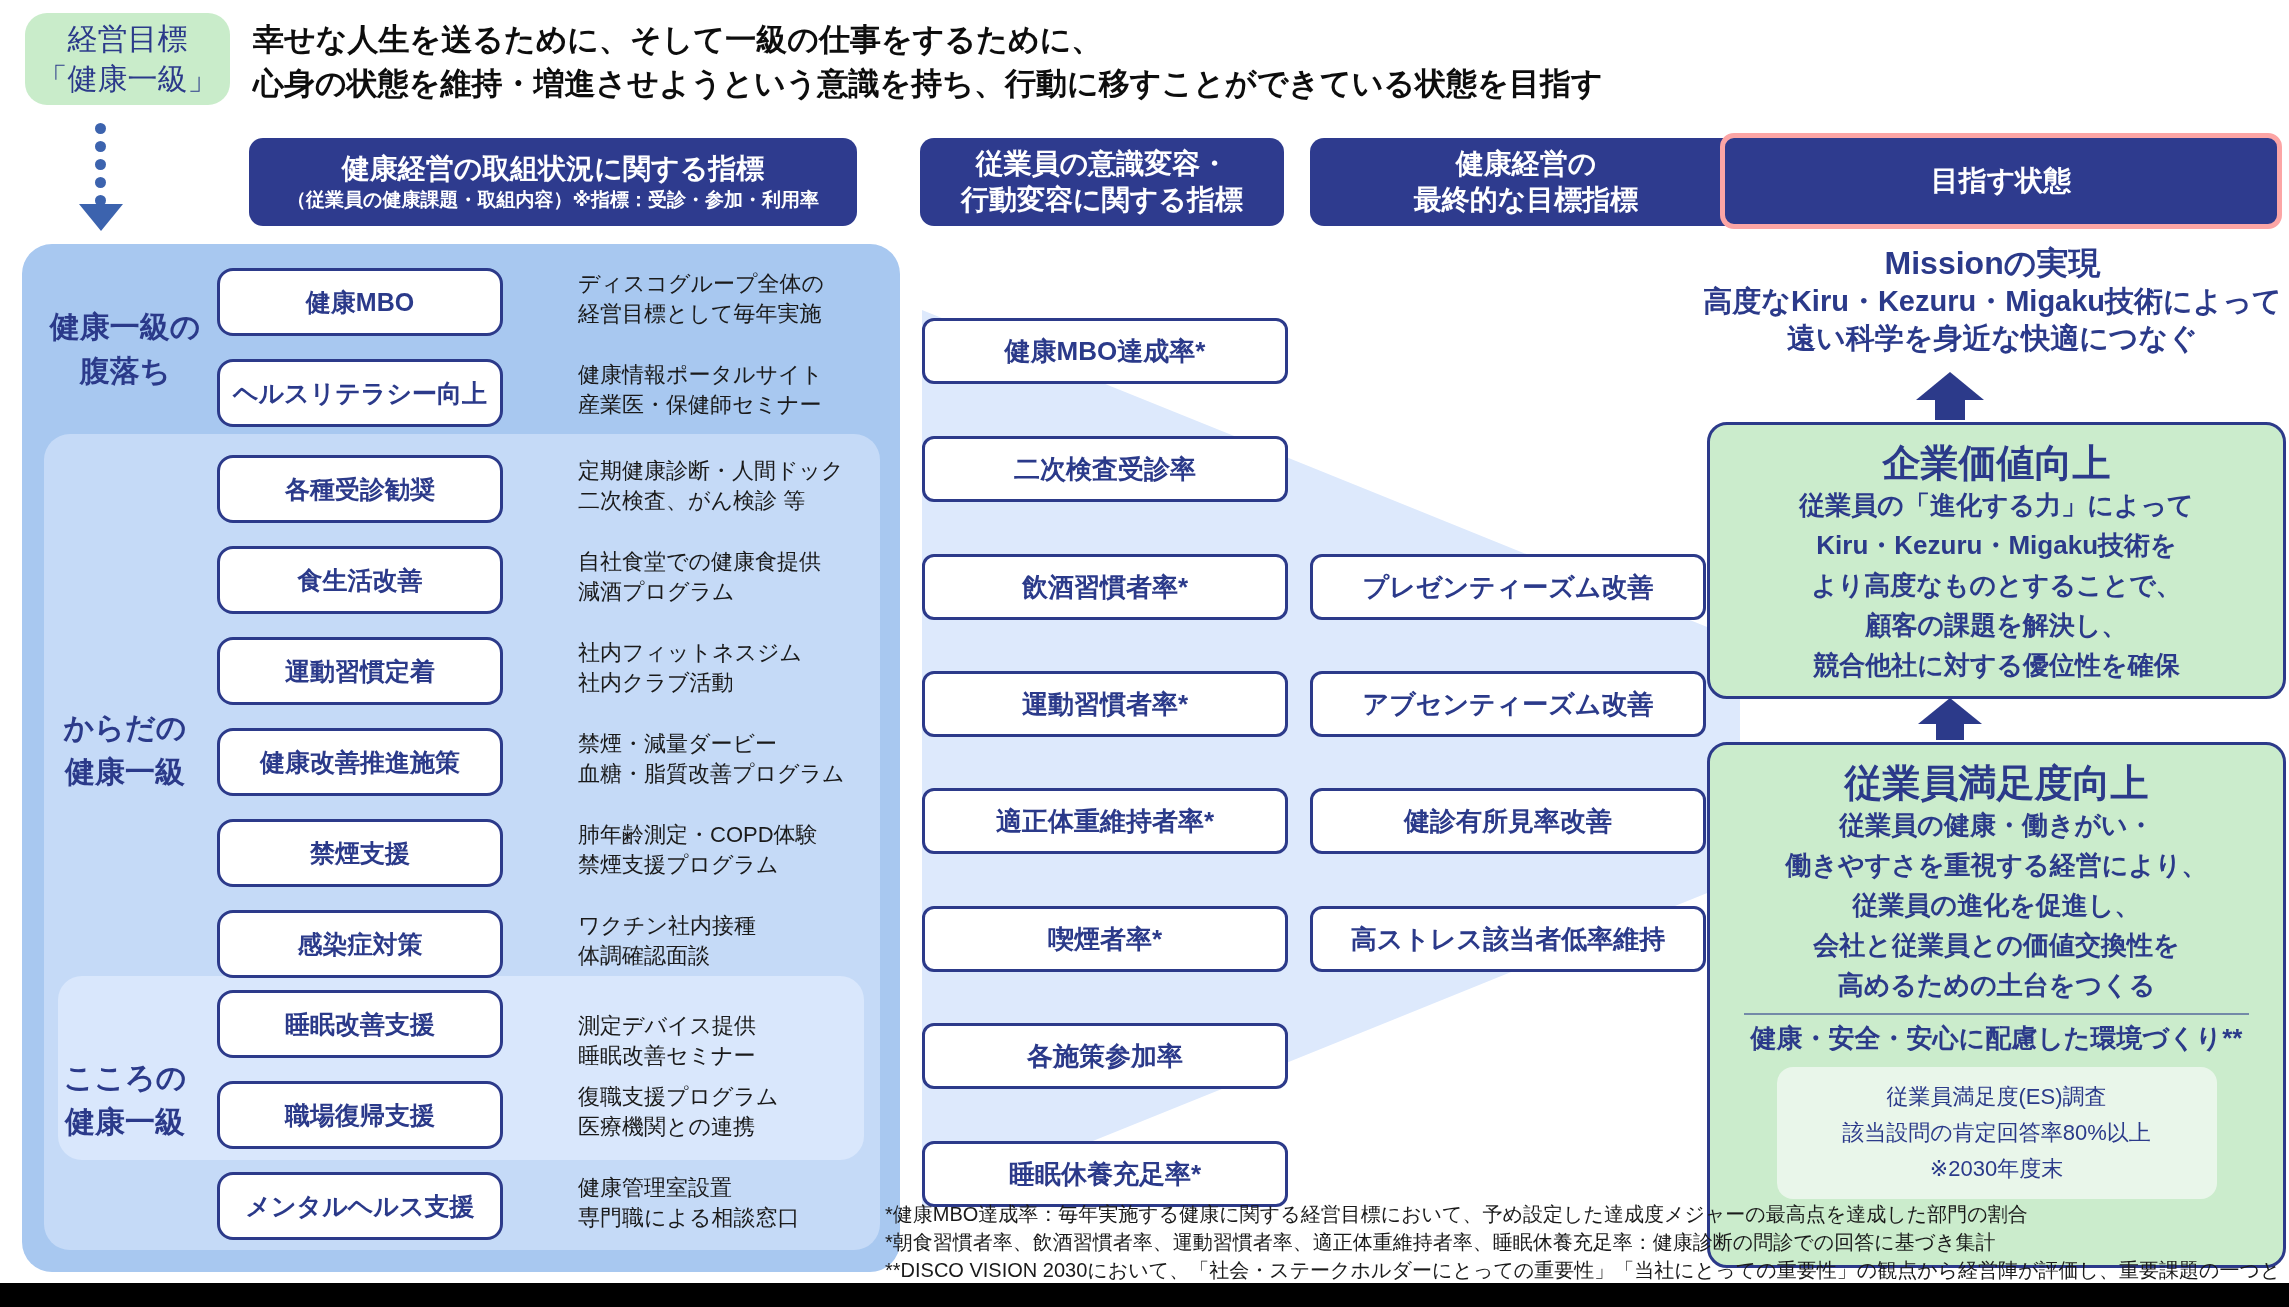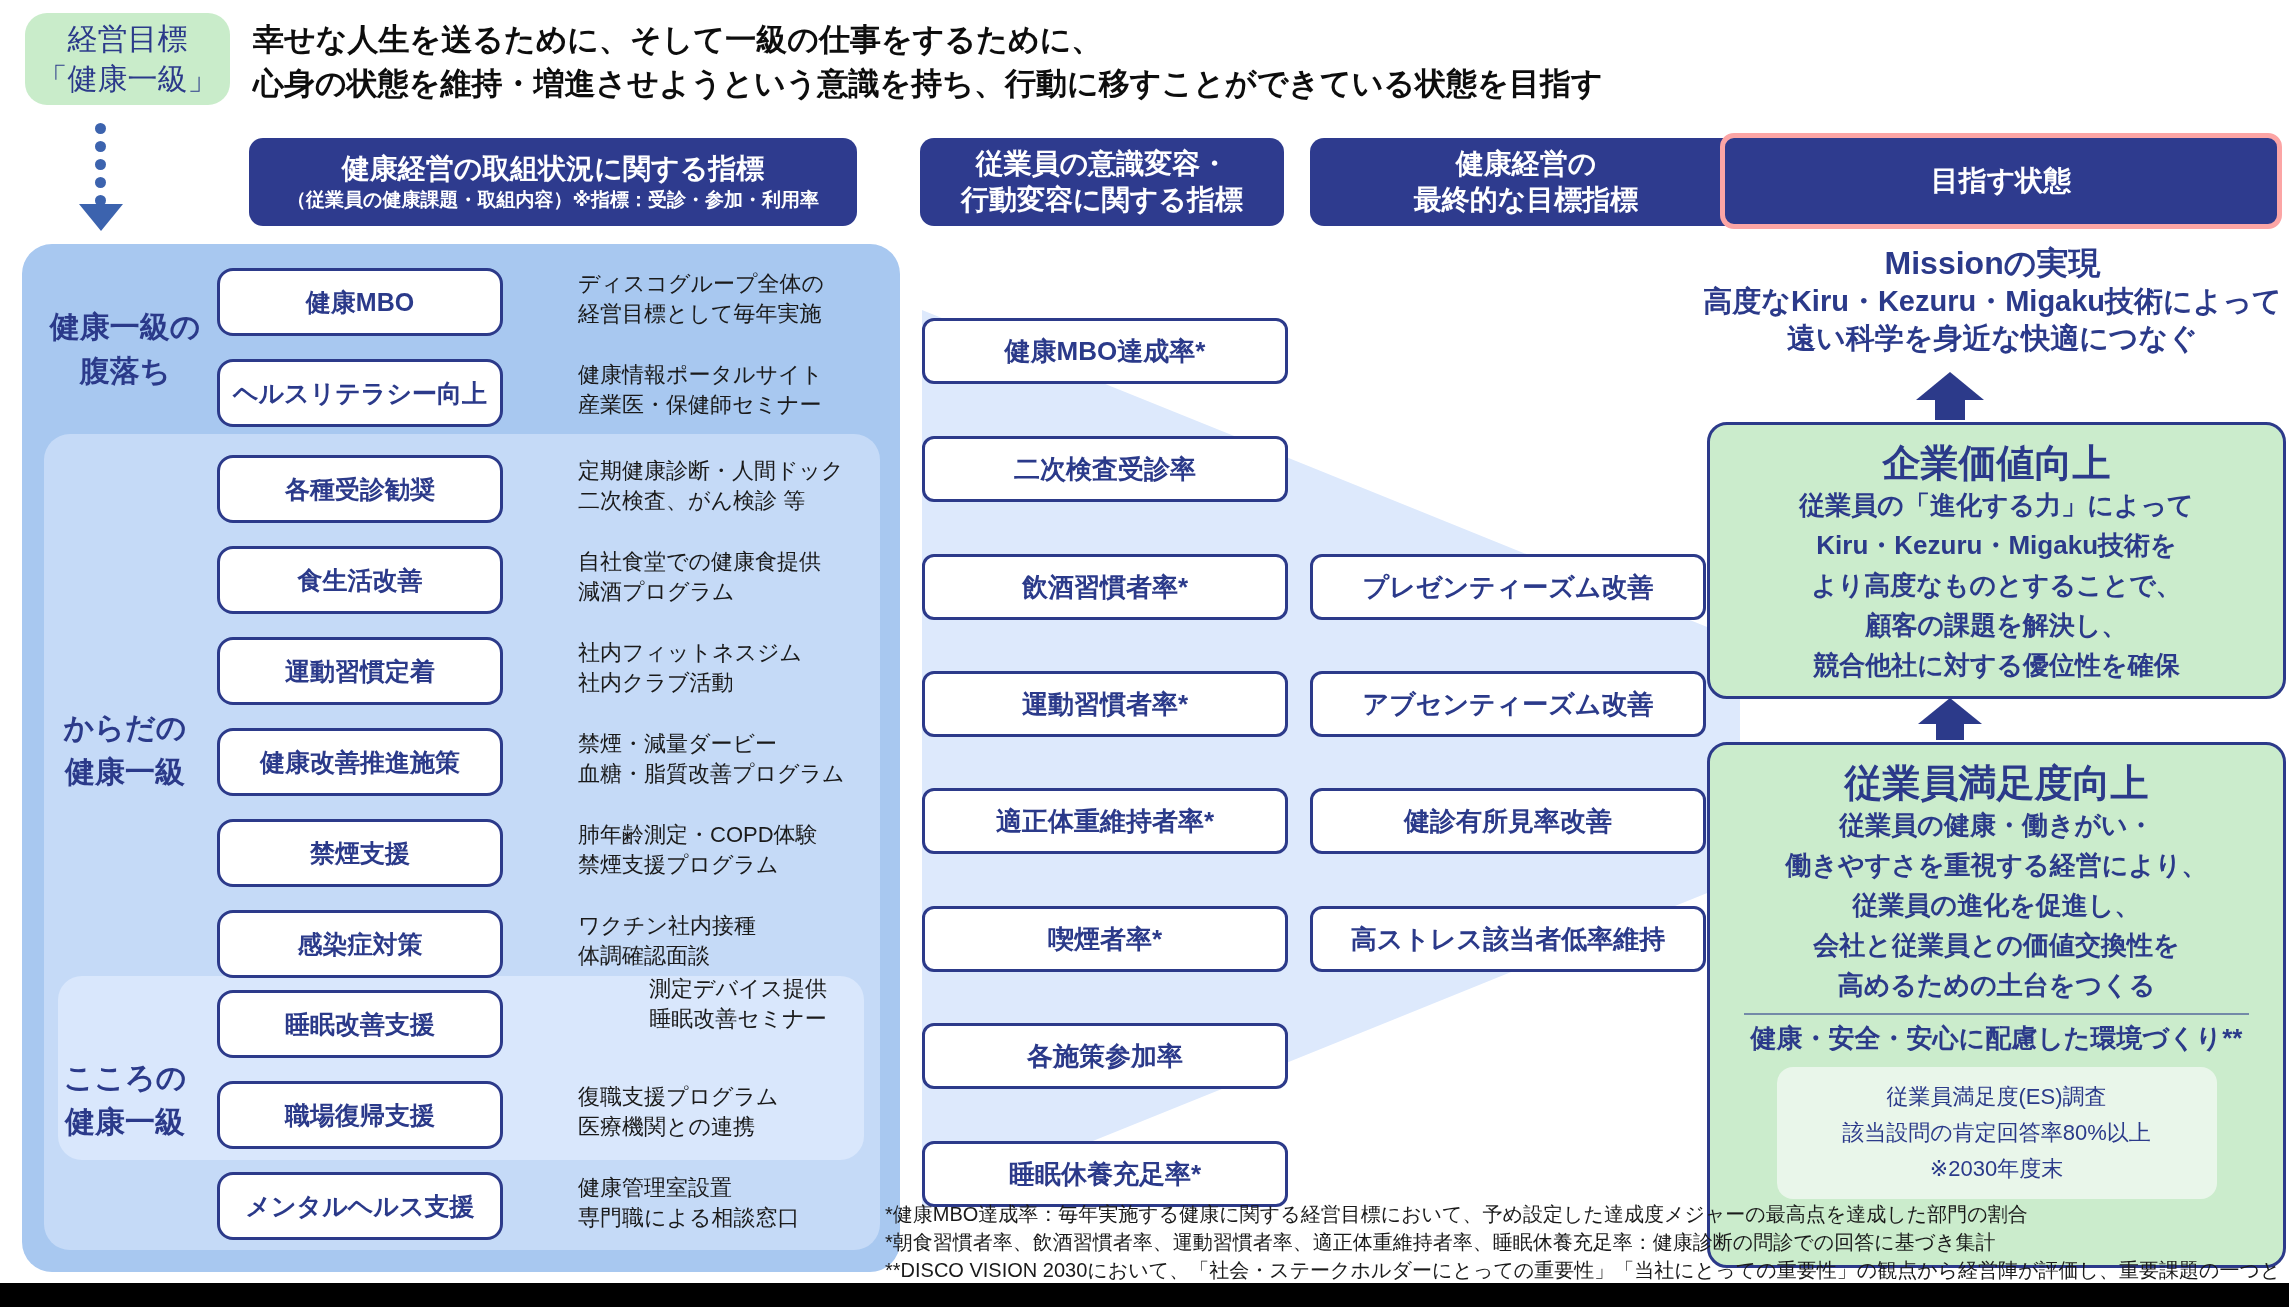--- a/index.html
+++ b/index.html
@@ -144,21 +144,21 @@
       <div class="abs init-box" style="top: 728px;">健康改善推進施策</div>
       <div class="abs init-desc pre" style="top: 729px;">禁煙・減量ダービー
 血糖・脂質改善プログラム</div>
       <div class="abs init-box" style="top: 819px;">禁煙支援</div>
       <div class="abs init-desc pre" style="top: 820px;">肺年齢測定・COPD体験
 禁煙支援プログラム</div>
       <div class="abs init-box" style="top: 910px;">感染症対策</div>
       <div class="abs init-desc pre" style="top: 911px;">ワクチン社内接種
 体調確認面談</div>
       <div class="abs init-box" style="top: 990px;">睡眠改善支援</div>
-      <div class="abs init-desc pre" style="top: 974px; text-align: center;">測定デバイス提供
+      <div class="abs init-desc pre" style="top: 1011px;">測定デバイス提供
 睡眠改善セミナー</div>
       <div class="abs init-box" style="top: 1081px;">職場復帰支援</div>
       <div class="abs init-desc pre" style="top: 1082px;">復職支援プログラム
 医療機関との連携</div>
       <div class="abs init-box" style="top: 1172px;">メンタルヘルス支援</div>
       <div class="abs init-desc pre" style="top: 1173px;">健康管理室設置
 専門職による相談窓口</div>
       <div class="abs ind-box mid-ind" style="top: 318px;">健康MBO達成率*</div>
       <div class="abs ind-box mid-ind" style="top: 436px;">二次検査受診率</div>
       <div class="abs ind-box mid-ind" style="top: 554px;">飲酒習慣者率*</div>

